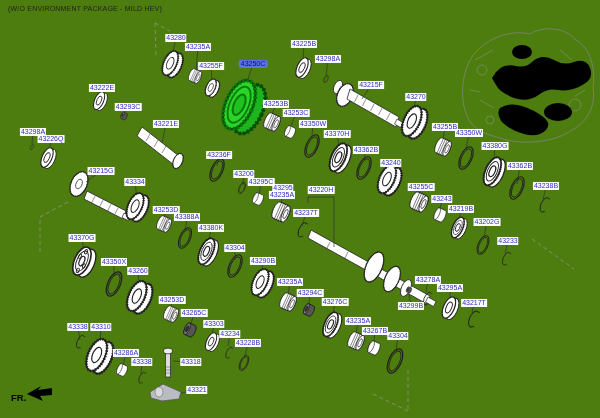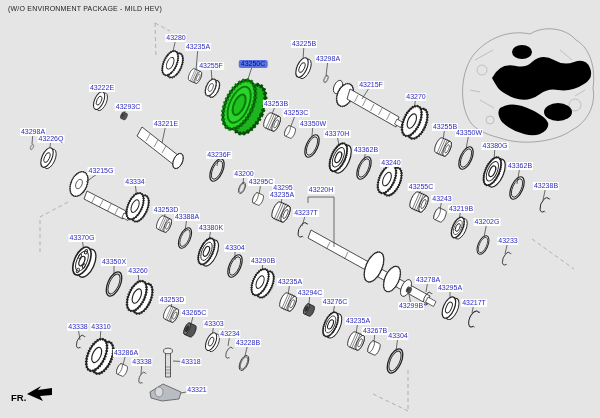--- a/index.html
+++ b/index.html
@@ -1,16 +1,16 @@
 <!DOCTYPE html>
 <html><head>
 <meta charset="utf-8">
 <style>
   html,body{margin:0;padding:0;background:#fff;}
-  #stage{position:relative;width:600px;height:418px;background:#e5e5e5;overflow:hidden;
+  #stage{position:relative;width:600px;height:418px;background:#4d7c0f;overflow:hidden;
          font-family:"Liberation Sans",sans-serif;text-align:center;}
   #diagram{position:absolute;left:0;top:0;}
   #labels{position:absolute;left:0;top:0;width:600px;height:418px;}
   .plabel{position:absolute;transform:translate(-50%,-50%);font:7px "Liberation Sans",sans-serif;
           color:#2b2bc0;background:#fff;padding:0 1px;white-space:nowrap;line-height:1.15;}
   .plabel.hl{background:#5b73e4;color:#001070;border-radius:2px;padding:0 2px;}
   #title{position:absolute;left:8px;top:5px;font-size:7px;color:#222;letter-spacing:.2px;}
   #frlabel{position:absolute;left:11px;top:392px;font-size:9.5px;font-weight:bold;color:#000;}
 </style>
 </head>

